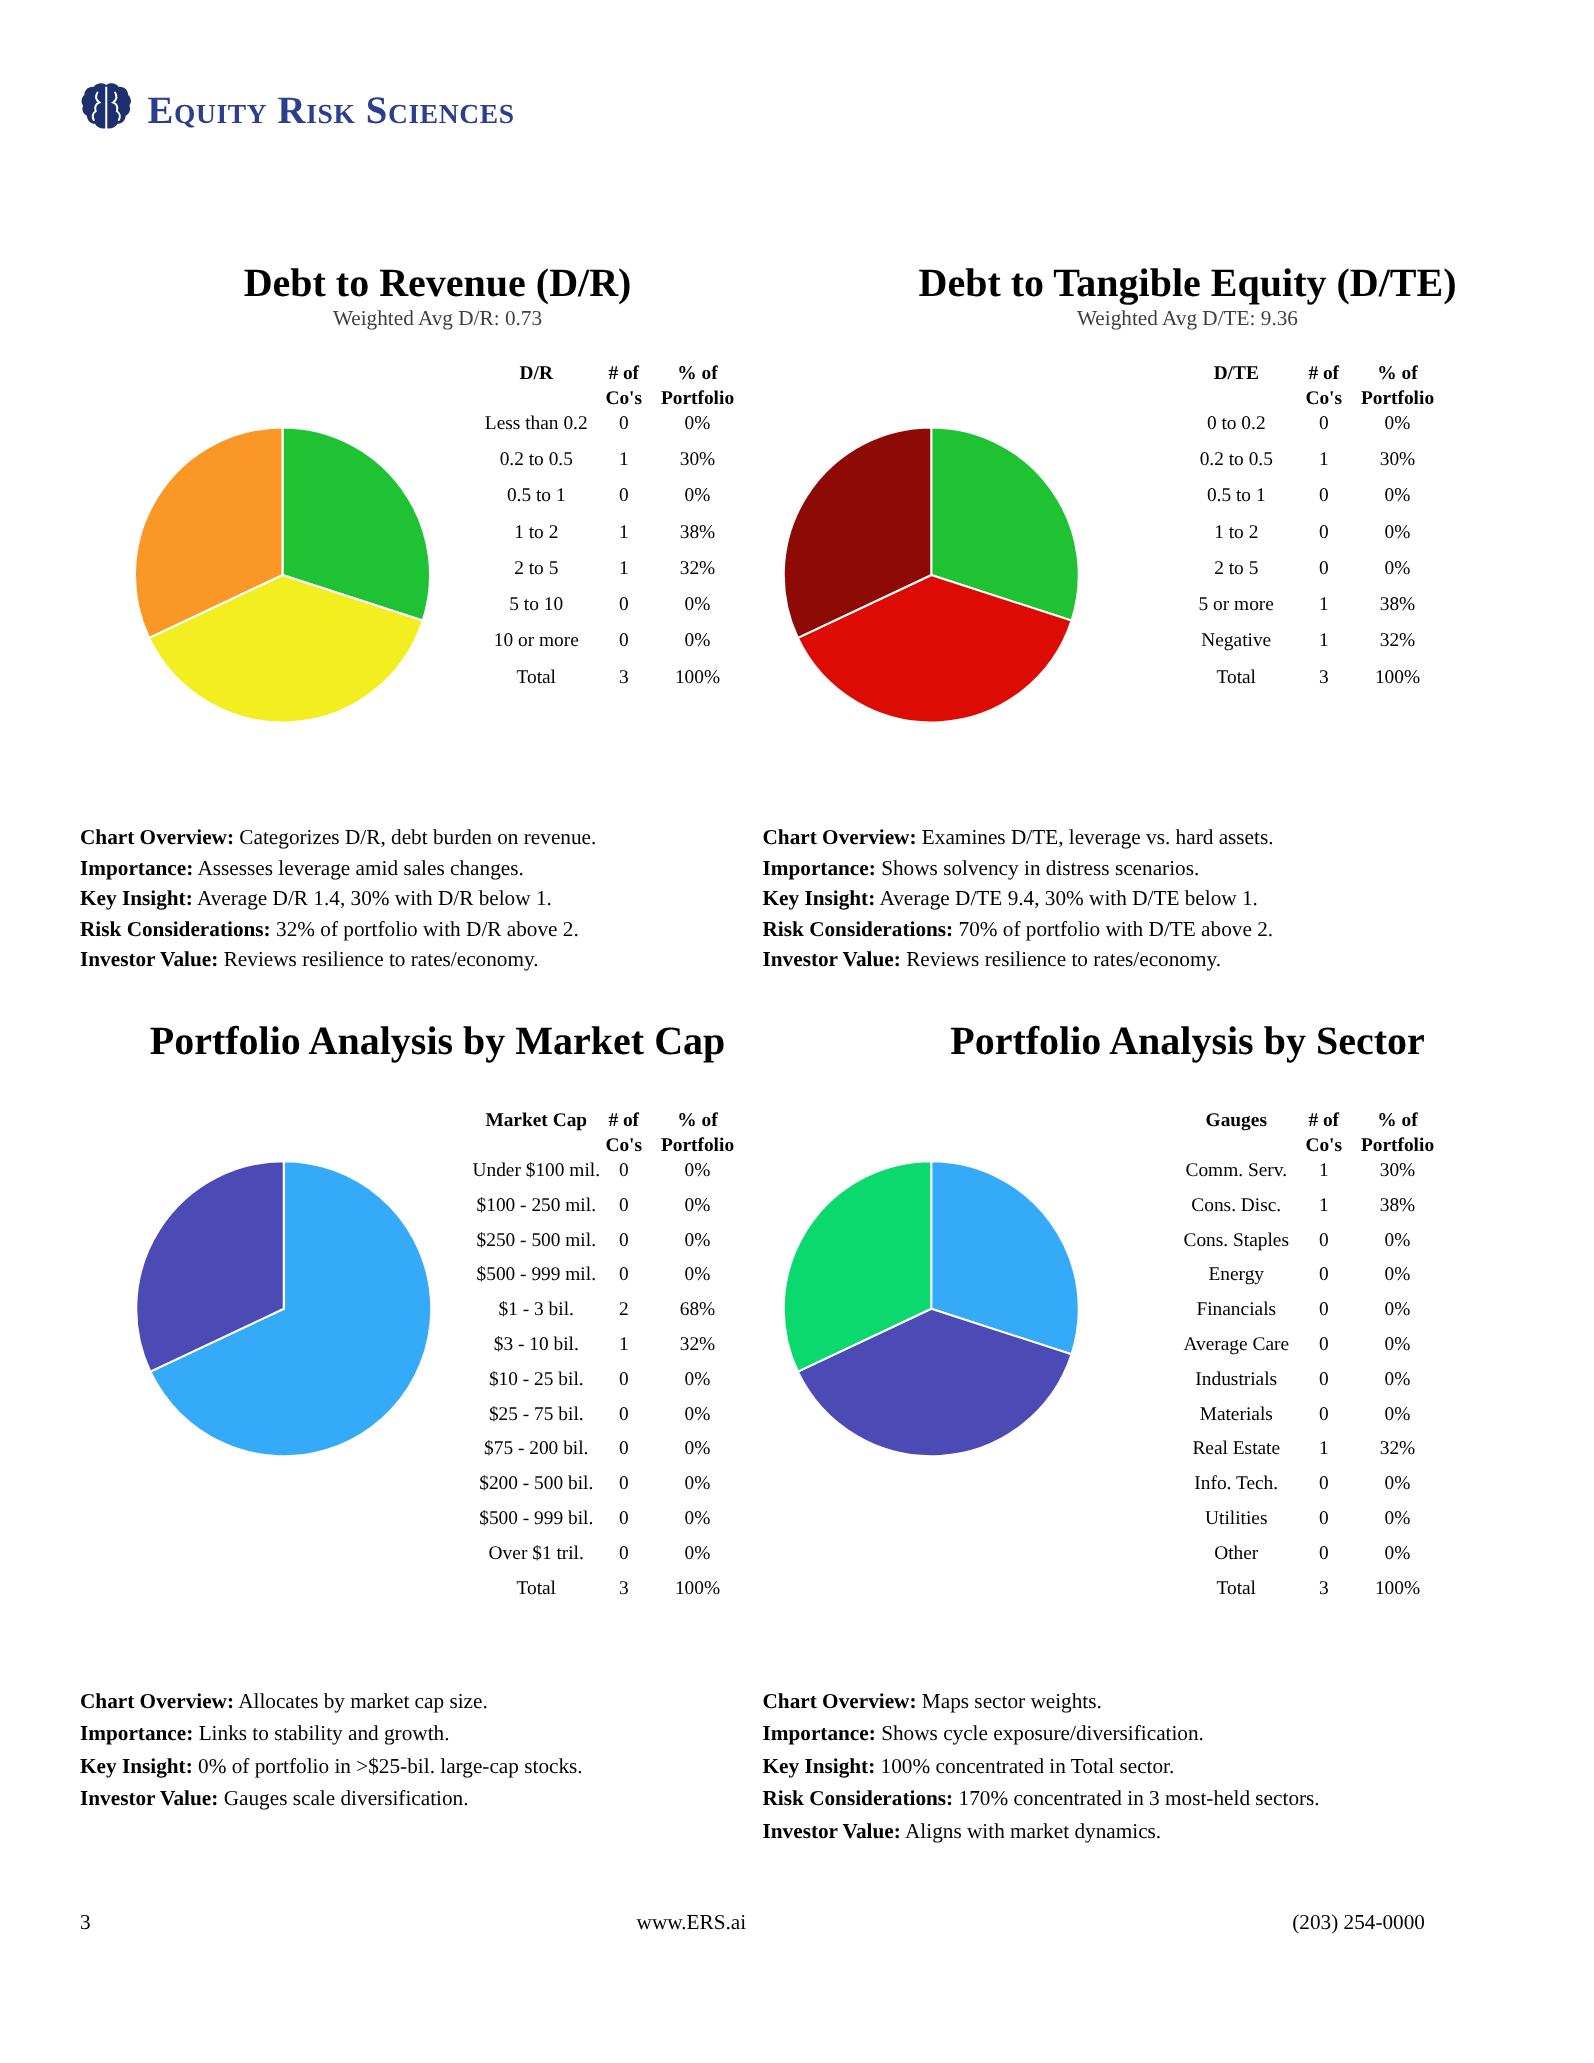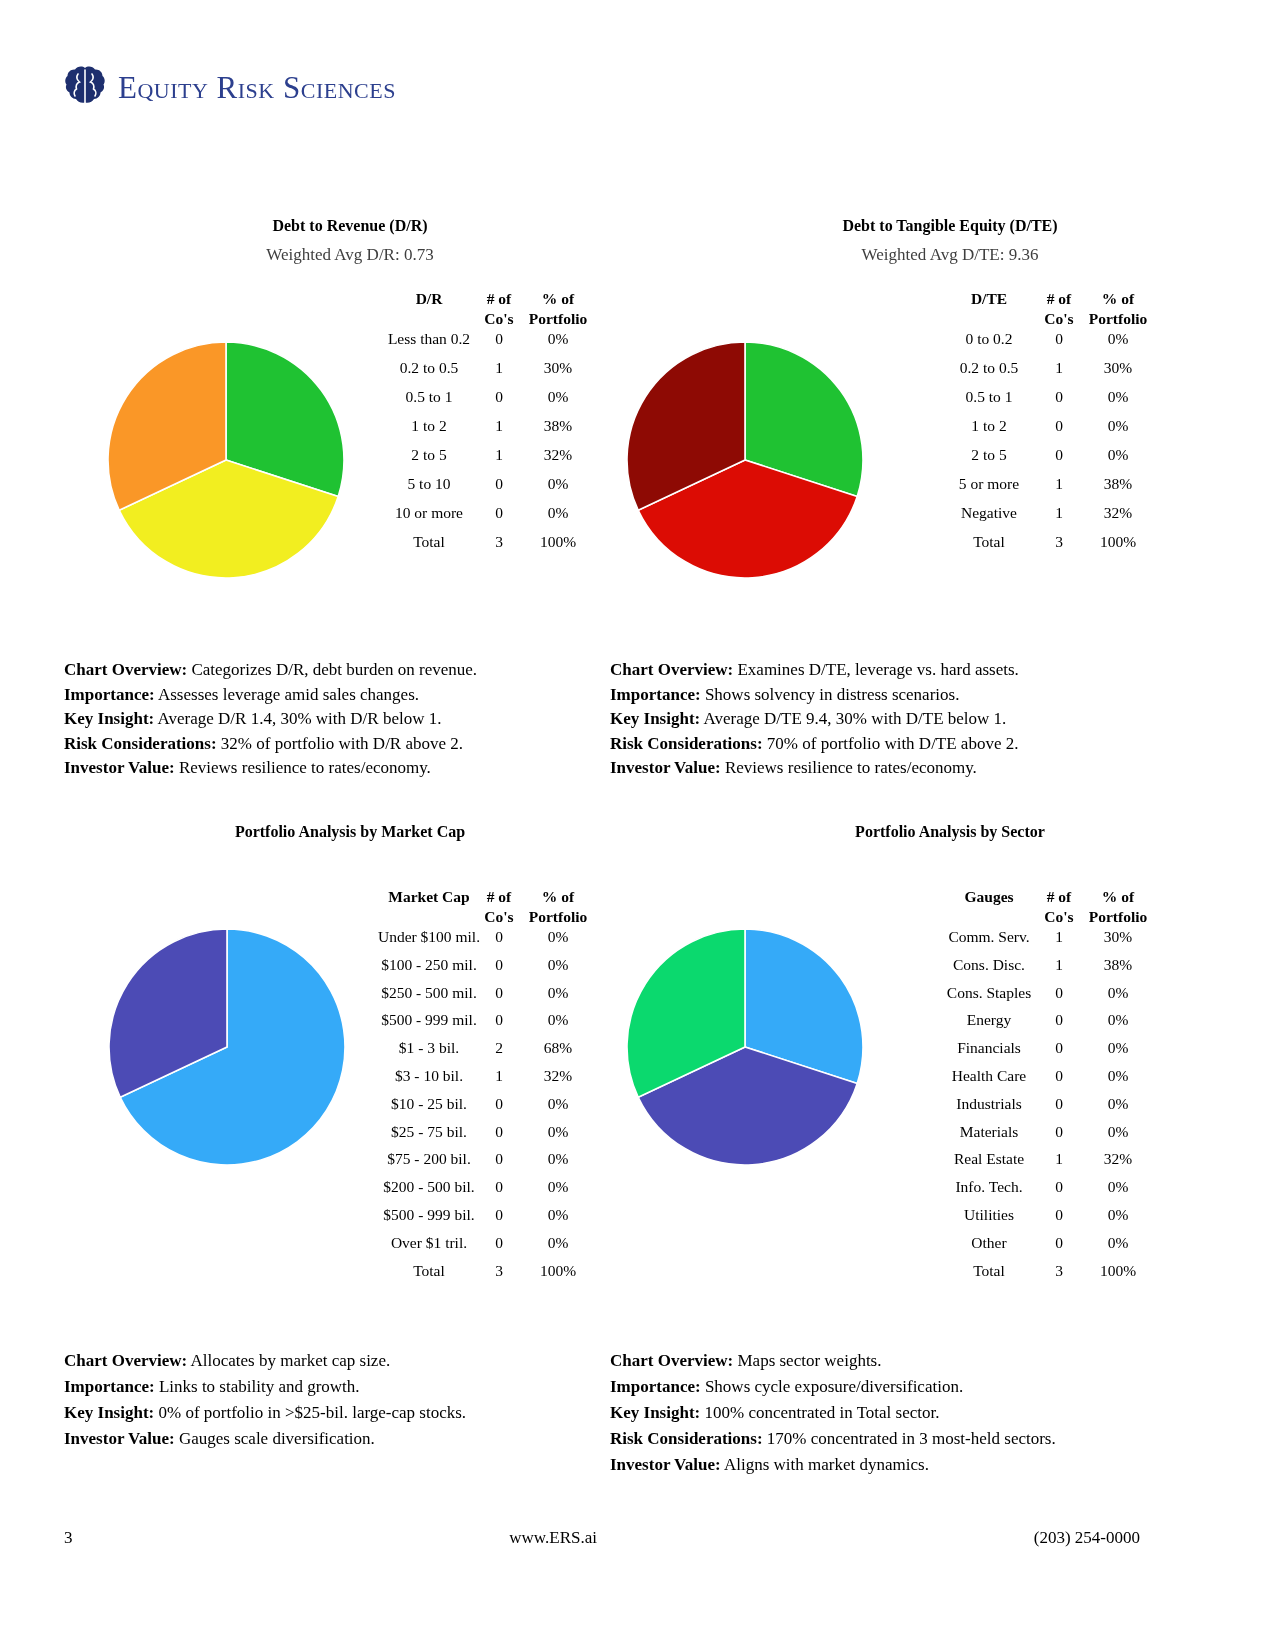--- a/index.html
+++ b/index.html
@@ -2,24 +2,24 @@
 <html><head>
 <meta charset="utf-8">
 <style>
   *{margin:0;padding:0;box-sizing:border-box}
   html,body{background:#ffffff}
   .page{position:relative;width:1275px;height:1650px;background:#fff;
         font-family:"Liberation Serif","DejaVu Serif",serif;color:#000;overflow:hidden}
 
   
   .logo{position:absolute;left:62px;top:64px;display:flex;align-items:center;gap:10px}
-  .logo-text{font-size:31px;font-variant:small-caps;font-weight:400;color:#2c3f8e;letter-spacing:.5px;line-height:1}
-
-  
-  .sec-title{position:absolute;width:520px;text-align:center;font-weight:bold;font-size:16px;line-height:28px}
+  .logo-text{font-size:31px;font-variant:small-caps;font-weight:700;color:#2c3f8e;letter-spacing:.5px;line-height:1}
+
+  
+  .sec-title{position:absolute;width:520px;text-align:center;font-weight:bold;font-size:32px;line-height:28px}
   .sec-sub{position:absolute;width:520px;text-align:center;font-size:17px;color:#3f3f3f;line-height:22px}
   #t0,#s0{left:90px} #t1,#s1{left:690px}
   #t0,#t1{top:212px} #s0,#s1{top:244px}
   #t2{left:90px;top:818px} #t3{left:690px;top:818px}
 
   
   .pie{position:absolute;width:240px;height:240px}
   #pie0{left:106px;top:340px} #pie1{left:625px;top:340px}
   #pie2{left:107px;top:927px} #pie3{left:625px;top:927px}
 
@@ -304,21 +304,21 @@
           <span class="col-label">Energy</span>
           <span class="col-count">0</span>
           <span class="col-pct">0%</span>
         </div>
         <div class="trow">
           <span class="col-label">Financials</span>
           <span class="col-count">0</span>
           <span class="col-pct">0%</span>
         </div>
         <div class="trow">
-          <span class="col-label">Health Care</span>
+          <span class="col-label">Average Care</span>
           <span class="col-count">0</span>
           <span class="col-pct">0%</span>
         </div>
         <div class="trow">
           <span class="col-label">Industrials</span>
           <span class="col-count">0</span>
           <span class="col-pct">0%</span>
         </div>
         <div class="trow">
           <span class="col-label">Materials</span>

